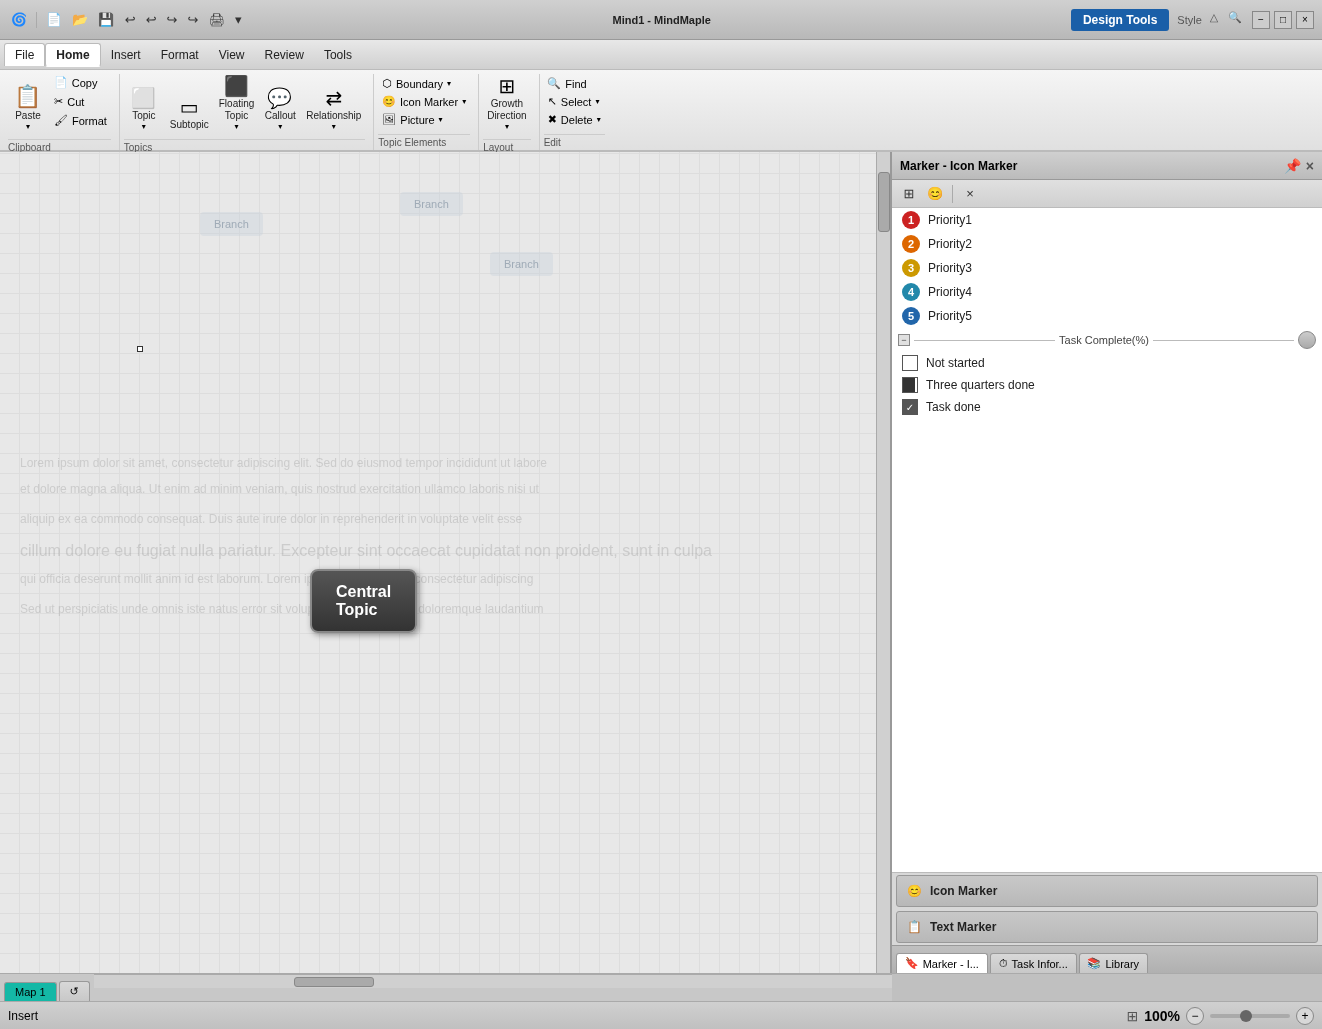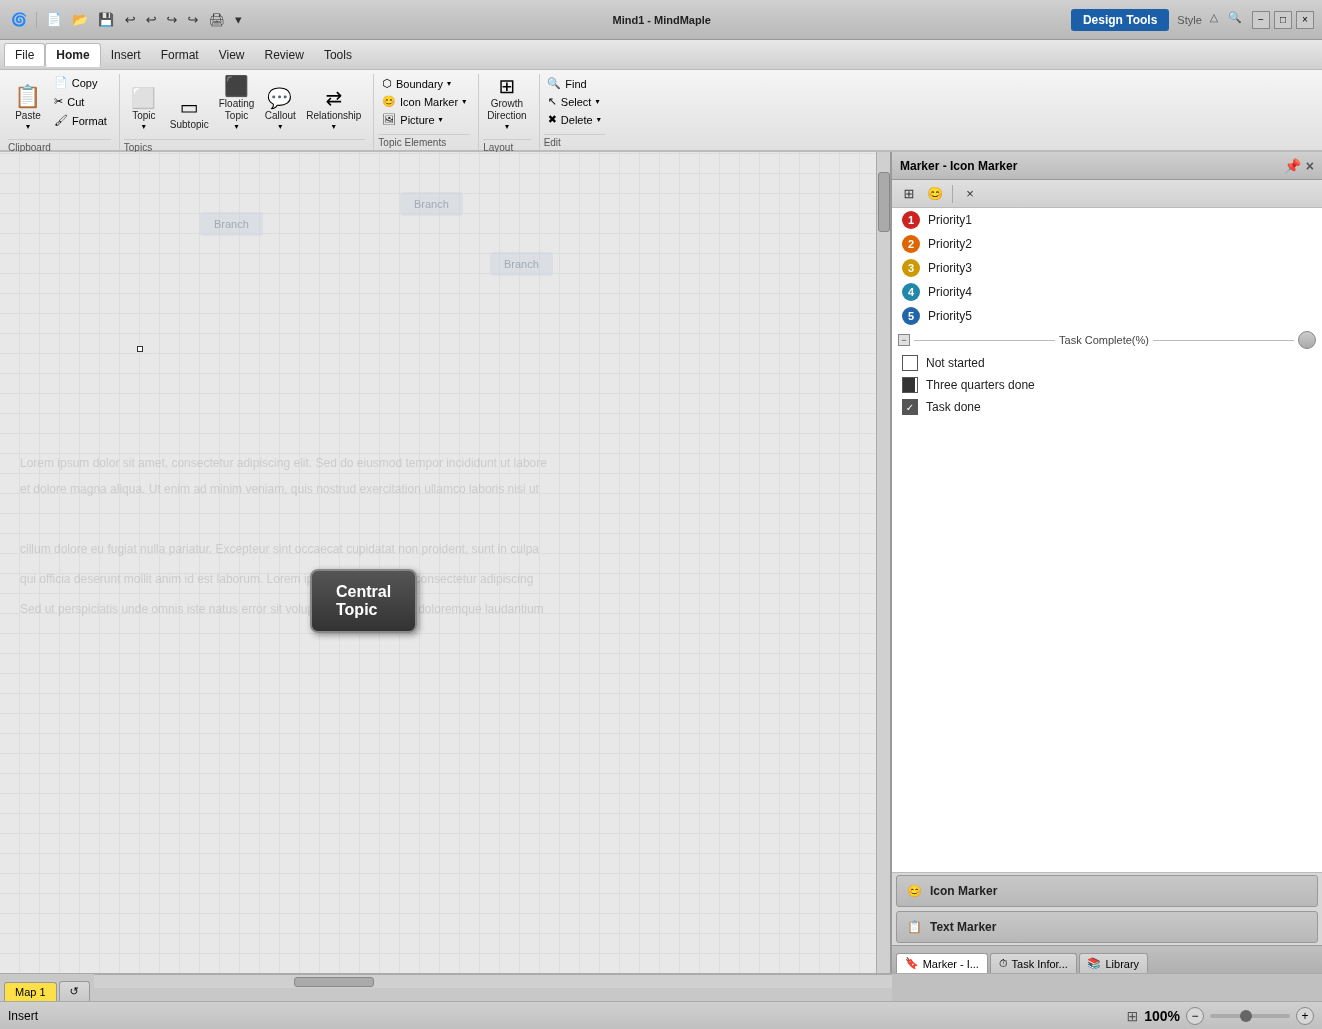--- a/index.html
+++ b/index.html
@@ -466,21 +466,21 @@
       border: 1px solid #999;
       border-bottom: none;
       padding: 3px 10px;
       font-size: 11px;
       cursor: pointer;
       border-radius: 3px 3px 0 0;
       display: flex;
       align-items: center;
       gap: 4px;
     }
-    .map-tab.active { background: #fde047; }
+    .map-tab.active { background: #14b8a6; }
 
     .scrollbar-h {
       height: 14px;
       background: #d0d0d0;
       border-top: 1px solid #aaa;
       display: flex;
       align-items: center;
     }
     .scrollbar-h-thumb {
       height: 10px;
@@ -657,21 +657,22 @@
 
   <div class="canvas-area">
     <div class="canvas-bg"></div>
 
     <div style="position:absolute; top:60px; left:200px; background:rgba(200,210,220,0.4); padding:6px 14px; border-radius:4px; font-size:11px; color:rgba(100,120,140,0.5);">Branch</div>
     <div style="position:absolute; top:40px; left:400px; background:rgba(200,210,220,0.4); padding:6px 14px; border-radius:4px; font-size:11px; color:rgba(100,120,140,0.5);">Branch</div>
     <div style="position:absolute; top:100px; left:490px; background:rgba(200,210,220,0.4); padding:6px 14px; border-radius:4px; font-size:11px; color:rgba(100,120,140,0.5);">Branch</div>
 
     <div class="watermark-text" style="top:304px; left:20px; font-size:12px; color:rgba(120,120,120,0.25);">Lorem ipsum dolor sit amet, consectetur adipiscing elit. Sed do eiusmod tempor incididunt ut labore</div>
     <div class="watermark-text" style="top:330px; left:20px; font-size:12px; color:rgba(120,120,120,0.25);">et dolore magna aliqua. Ut enim ad minim veniam, quis nostrud exercitation ullamco laboris nisi ut</div>
-    <div class="watermark-text" style="top:390px; left:20px; font-size:12px; color:rgba(120,120,120,0.25);">cillum dolore eu fugiat nulla pariatur. Excepteur sint occaecat cupidatat non proident, sunt in culpa</div>
+    <div class="watermark-text" style="top:360px; left:20px; font-size:12px; color:rgba(120,120,120,0.25);">aliquip ex ea commodo consequat. Duis aute irure dolor in reprehenderit in voluptate velit esse</div>
+    <div class="watermark-text" style="top:390px; left:20px; font-size:16px; color:rgba(120,120,120,0.25);">cillum dolore eu fugiat nulla pariatur. Excepteur sint occaecat cupidatat non proident, sunt in culpa</div>
     <div class="watermark-text" style="top:420px; left:20px; font-size:12px; color:rgba(120,120,120,0.25);">qui officia deserunt mollit anim id est laborum. Lorem ipsum dolor sit amet consectetur adipiscing</div>
     <div class="watermark-text" style="top:450px; left:20px; font-size:12px; color:rgba(120,120,120,0.25);">Sed ut perspiciatis unde omnis iste natus error sit voluptatem accusantium doloremque laudantium</div>
 
     <div style="position:absolute; top:197px; left:140px;">
 
       <div class="selection-handle" style="top:-3px; left:-3px;"></div>
       <div class="selection-handle" style="top:-3px; left:50%; transform:translateX(-50%);"></div>
       <div class="selection-handle" style="top:-3px; right:-3px;"></div>
       <div class="selection-handle" style="top:50%; transform:translateY(-50%); left:-3px;"></div>
       <div class="selection-handle" style="top:50%; transform:translateY(-50%); right:-3px;"></div>

